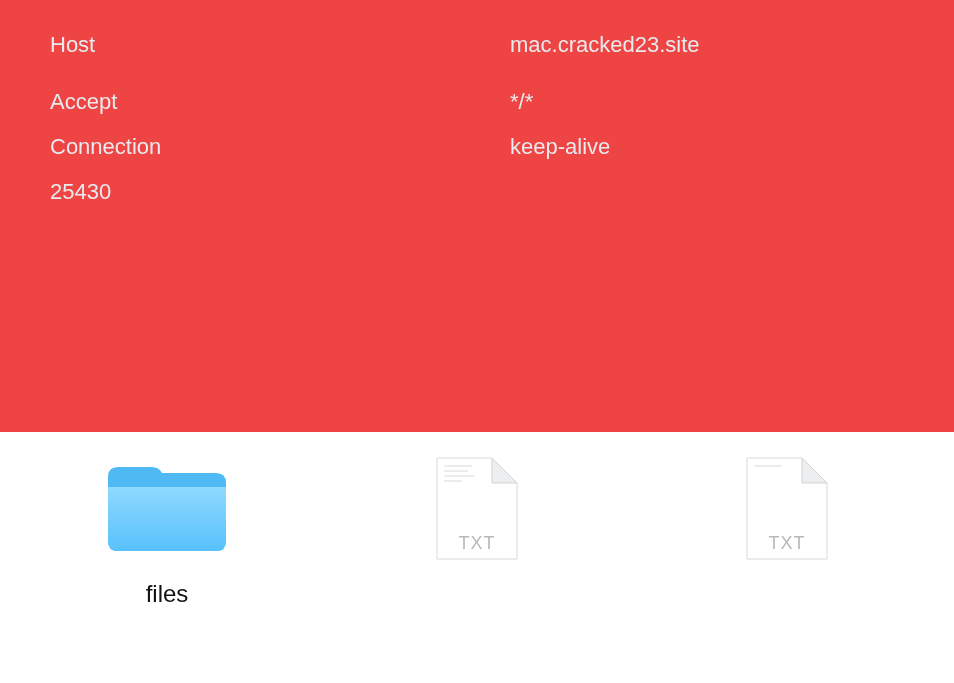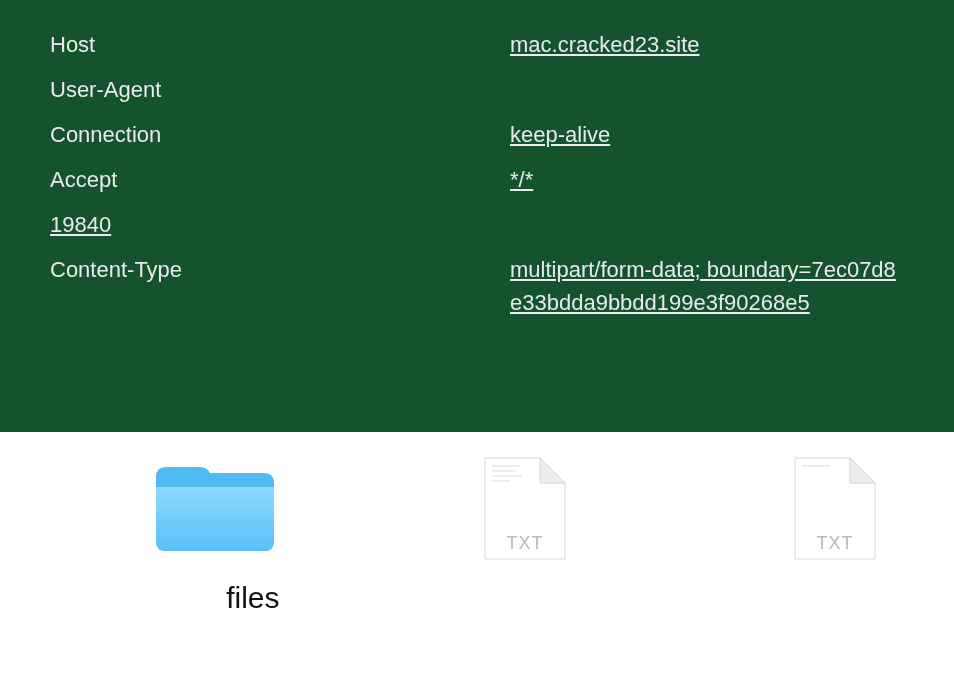--- a/index.html
+++ b/index.html
@@ -4,65 +4,64 @@
 <style>
   * { margin: 0; padding: 0; box-sizing: border-box; }
   body {
     font-family: -apple-system, BlinkMacSystemFont, "Segoe UI", Helvetica, Arial, sans-serif;
     width: 954px;
     height: 683px;
     overflow: hidden;
     background: #fff;
   }
   .top-panel {
-    background: #14532d;
+    background: #ef4444;
     color: #e8eaed;
     padding: 28px 50px 30px 50px;
     height: 432px;
   }
   .header-row {
     display: flex;
     align-items: flex-start;
     margin-bottom: 12px;
     font-size: 22px;
     line-height: 1.5;
   }
   .header-key {
     width: 460px;
     flex-shrink: 0;
   }
   .header-val {
     flex: 1;
     word-break: break-all;
-    text-decoration: underline;
   }
   .bottom-panel {
     background: #fff;
     height: 251px;
     display: flex;
     align-items: flex-start;
     justify-content: space-around;
     padding: 22px 12px 0 12px;
   }
   .file-item {
     display: flex;
     flex-direction: column;
-    align-items: flex-end;
+    align-items: center;
     width: 225px;
   }
   .icon-wrap {
     width: 130px;
     height: 110px;
     display: flex;
     align-items: center;
     justify-content: center;
     margin-bottom: 14px;
   }
   .file-label {
-    font-size: 30px;
+    font-size: 24px;
     color: #111;
     text-align: center;
     max-width: 210px;
     word-break: break-word;
     line-height: 1.3;
   }
   
   .folder-svg { width: 130px; height: 100px; }
   
   .txt-svg { width: 90px; height: 110px; }
@@ -79,36 +78,31 @@
 </style>
 </head>
 <body>
 
 <div class="top-panel">
   <div class="header-row">
     <div class="header-key">Host</div>
     <div class="header-val">mac.cracked23.site</div>
   </div>
   <div class="header-row">
-    <div class="header-key">User-Agent</div>
+  </div>
+  <div class="header-row">
+    <div class="header-key">Accept</div>
+    <div class="header-val">*/*</div>
   </div>
   <div class="header-row">
     <div class="header-key">Connection</div>
     <div class="header-val">keep-alive</div>
   </div>
   <div class="header-row">
-    <div class="header-key">Accept</div>
-    <div class="header-val">*/*</div>
-  </div>
-  <div class="header-row">
-    <div class="header-val">19840</div>
-  </div>
-  <div class="header-row">
-    <div class="header-key">Content-Type</div>
-    <div class="header-val">multipart/form-data; boundary=7ec07d8e33bdda9bbdd199e3f90268e5</div>
+    <div class="header-val">25430</div>
   </div>
 </div>
 
 <div class="bottom-panel">
 
   <div class="file-item">
     <div class="icon-wrap">
       <svg class="folder-svg" viewBox="0 0 130 100">
         <defs>
           <linearGradient id="fg1" x1="0" y1="0" x2="0" y2="1">

